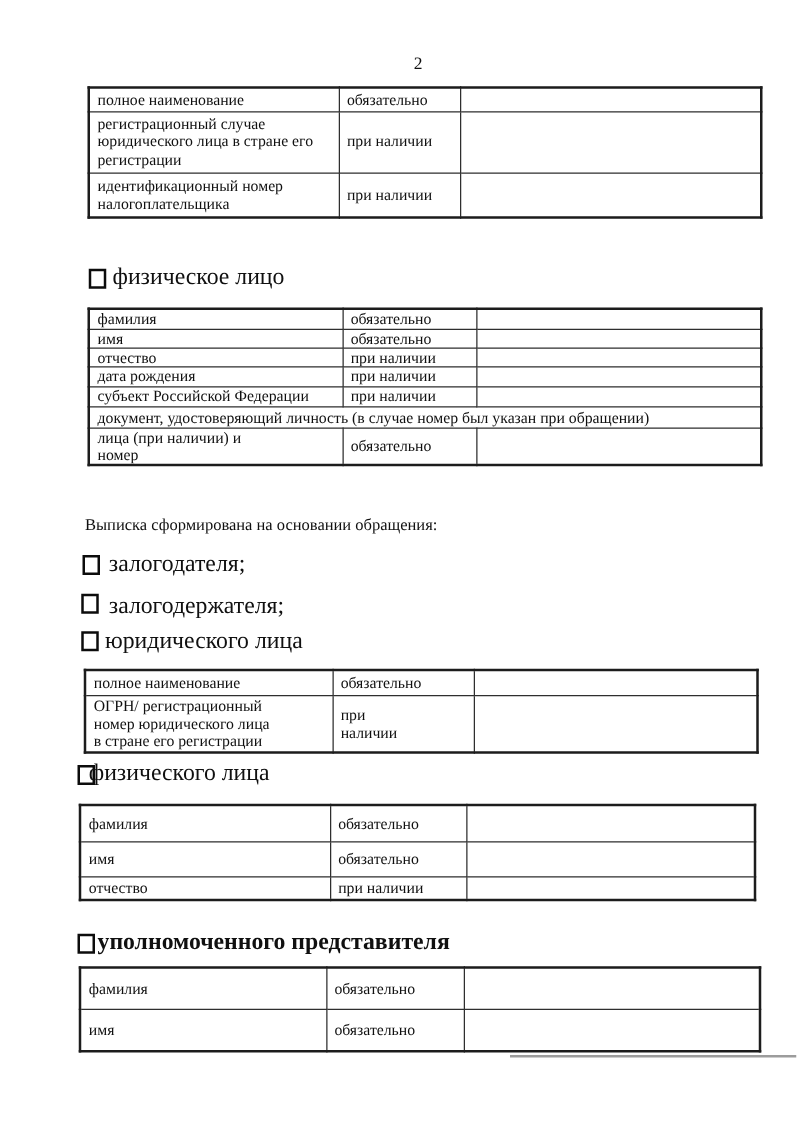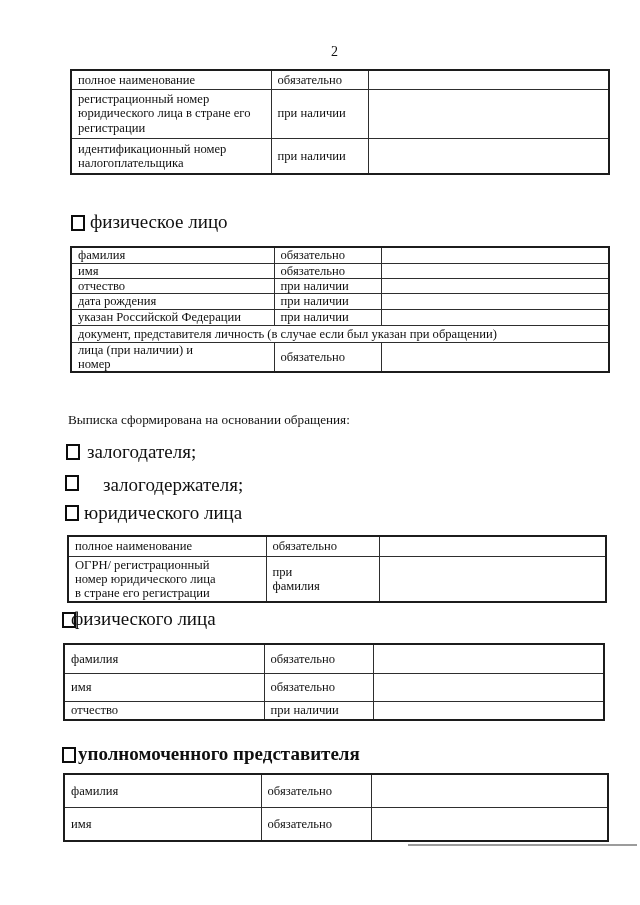--- a/index.html
+++ b/index.html
@@ -38,21 +38,21 @@
         <col style="width:97px">
         <col style="width:241px">
       </colgroup>
     <tbody>
         <tr style="height:19px">
       <td class="lbl">полное наименование</td>
       <td class="req">обязательно</td>
       <td></td>
     </tr>
     <tr style="height:49px">
-      <td class="lbl">регистрационный номер
+      <td class="lbl">регистрационный случае
 юридического лица в стране его
 регистрации</td>
       <td class="req">при наличии</td>
       <td></td>
     </tr>
     <tr style="height:36px">
       <td class="lbl">идентификационный номер
 налогоплательщика</td>
       <td class="req">при наличии</td>
       <td></td>
@@ -84,43 +84,43 @@
       <td class="lbl">отчество</td>
       <td class="req">при наличии</td>
       <td></td>
     </tr>
     <tr style="height:16px">
       <td class="lbl">дата рождения</td>
       <td class="req">при наличии</td>
       <td></td>
     </tr>
     <tr style="height:16px">
-      <td class="lbl">указан Российской Федерации</td>
+      <td class="lbl">субъект Российской Федерации</td>
       <td class="req">при наличии</td>
       <td></td>
     </tr>
     <tr style="height:17px">
-      <td colspan="3" class="lbl">документ, представителя личность (в случае если был указан при обращении)</td>
+      <td colspan="3" class="lbl">документ, удостоверяющий личность (в случае номер был указан при обращении)</td>
     </tr>
     <tr style="height:28px">
       <td class="lbl">лица (при наличии) и
 номер</td>
       <td class="req">обязательно</td>
       <td></td>
     </tr>
   </tbody>
     </table>
 
   <div class="stmt" style="left:68px; top:412px;">Выписка сформирована на основании обращения:</div>
 
   <span class="cb" style="left:66px; top:444px;"></span>
   <span class="cblabel" style="left:87px; top:444px;">залогодателя;</span>
 
   <span class="cb" style="left:65px; top:475px;"></span>
-  <span class="cblabel" style="left:103px; top:477px;">залогодержателя;</span>
+  <span class="cblabel" style="left:87px; top:477px;">залогодержателя;</span>
 
   <span class="cb" style="left:65px; top:505px;"></span>
   <span class="cblabel" style="left:84px; top:505px;">юридического лица</span>
 
   <table class="t3" style="left:67px; top:535px; width:538px;">
     <colgroup>
         <col style="width:198px">
         <col style="width:113px">
         <col style="width:227px">
       </colgroup>
@@ -128,21 +128,21 @@
         <tr style="height:20px">
       <td class="lbl">полное наименование</td>
       <td class="req">обязательно</td>
       <td></td>
     </tr>
     <tr style="height:46px">
       <td class="lbl">ОГРН/ регистрационный
 номер юридического лица
 в стране его регистрации</td>
       <td class="req">при
-фамилия</td>
+наличии</td>
       <td></td>
     </tr>
   </tbody>
     </table>
 
   <span class="cb" style="left:62px; top:612px;"></span>
   <span class="cblabel" style="left:71px; top:611px;text-align:right;">физического лица</span>
 
   <table class="t4" style="left:63px; top:643px; width:540px;">
     <colgroup>

